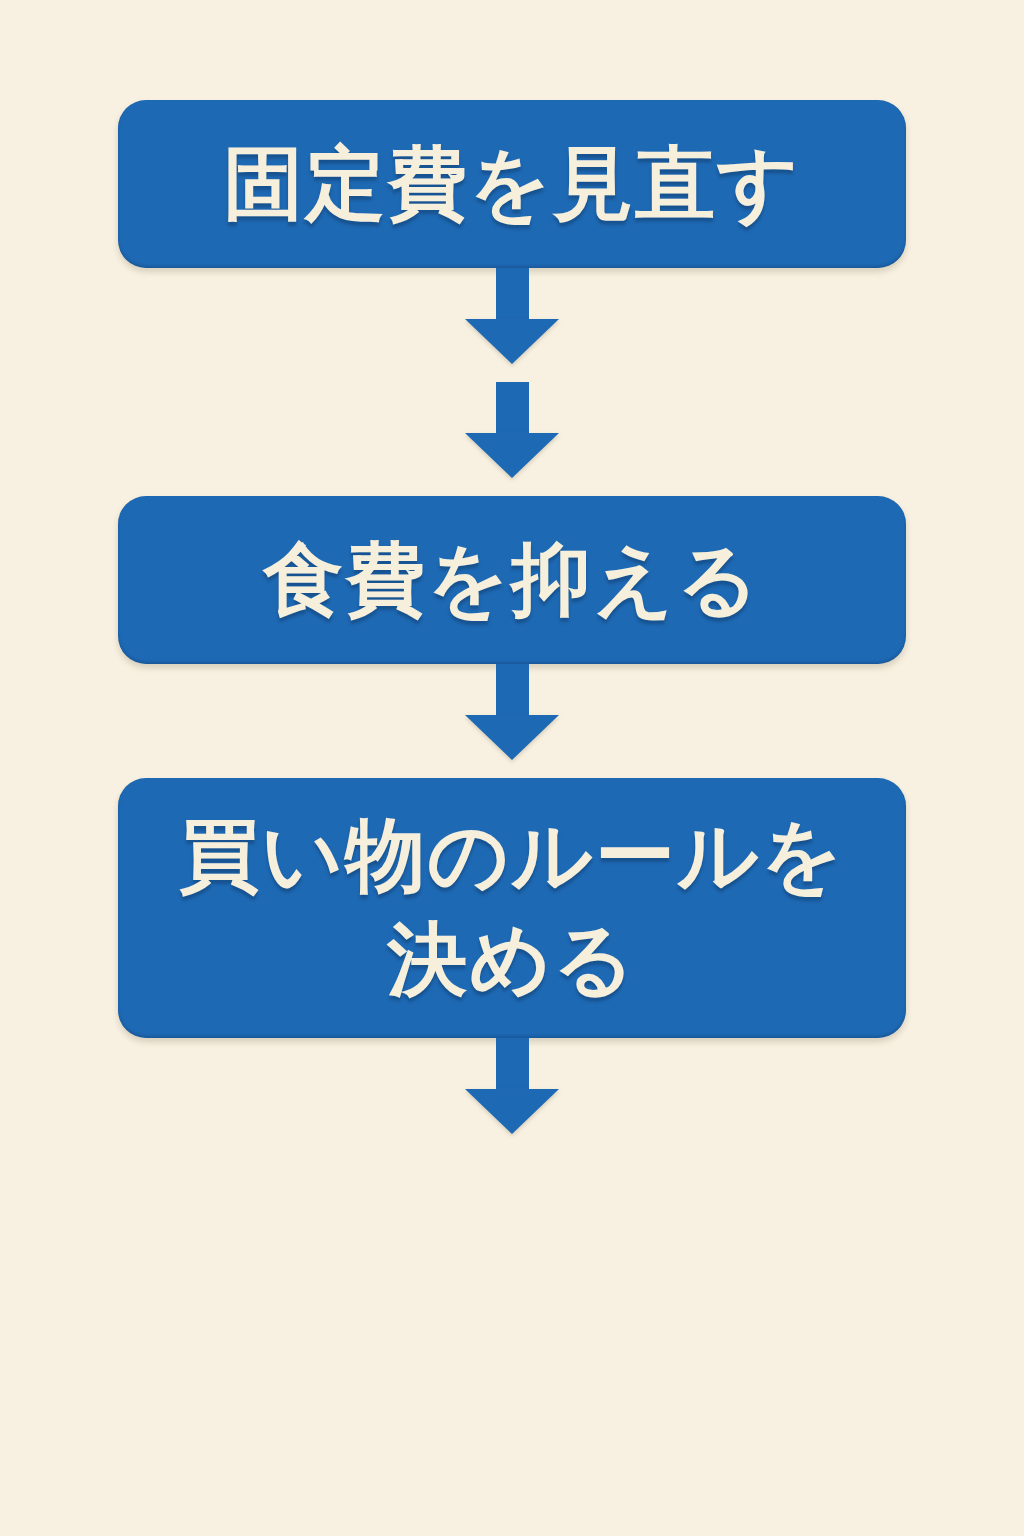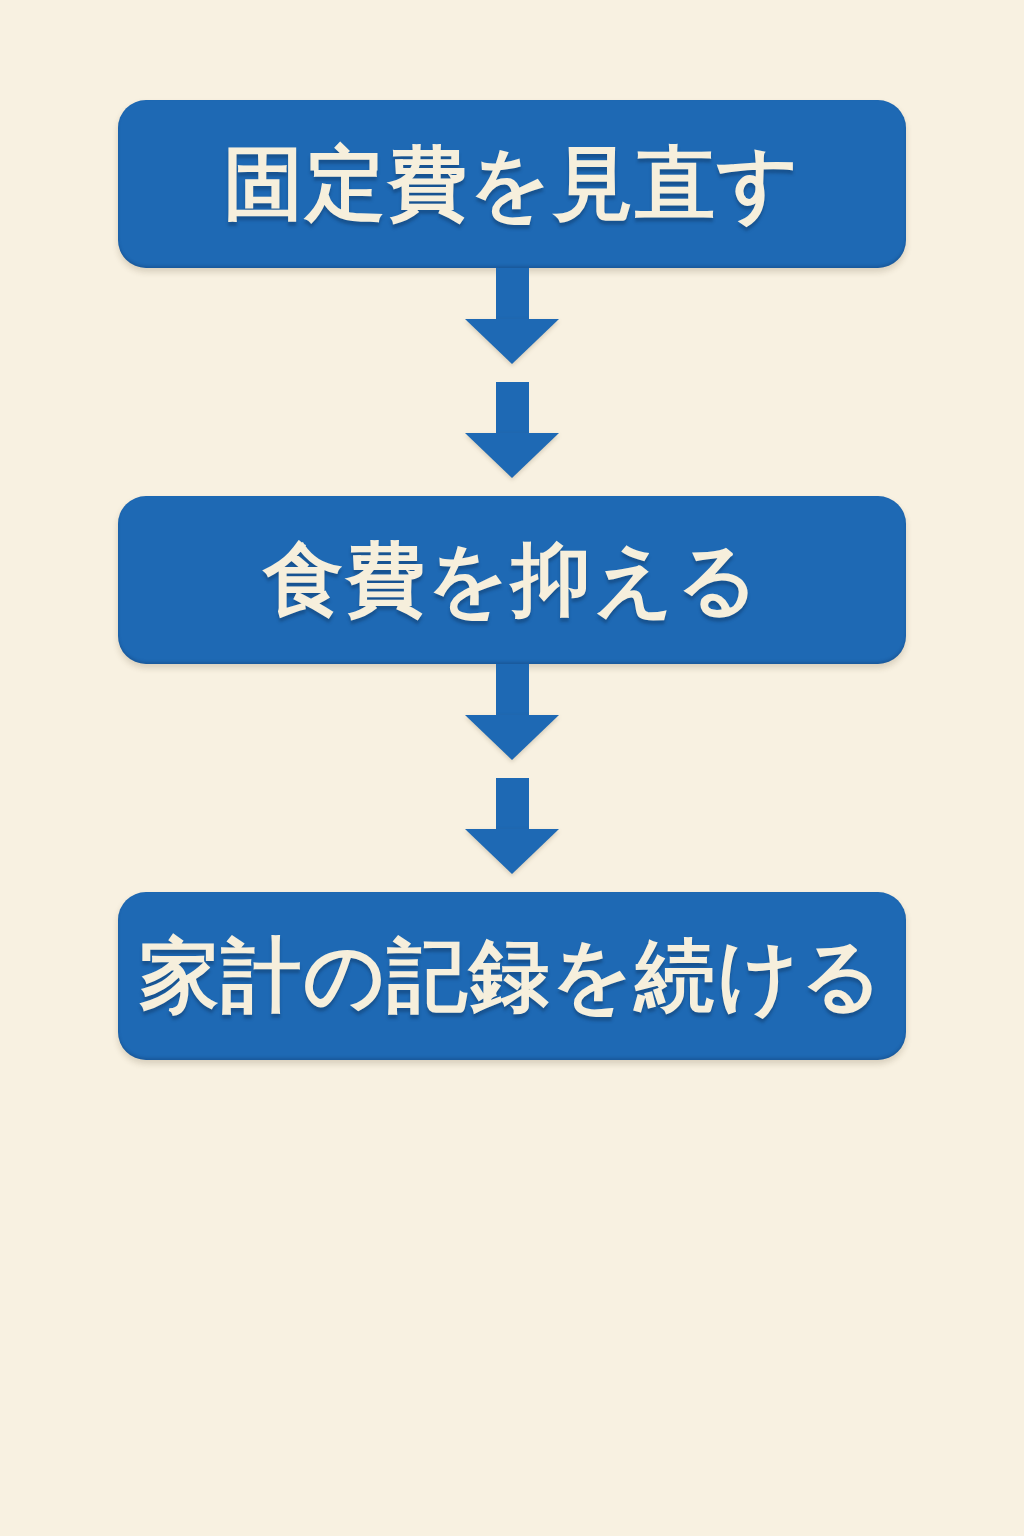--- a/index.html
+++ b/index.html
@@ -86,23 +86,24 @@
 
   <div class="flow-box">
     <span class="label">食費を抑える</span>
   </div>
 
   <div class="flow-arrow">
     <div class="arrow-stem"></div>
     <div class="arrow-head"></div>
   </div>
 
+  <div class="flow-box">
+    <span class="label">買い物のルールを
+決める</span>
+  </div>
 
   <div class="flow-arrow">
     <div class="arrow-stem"></div>
     <div class="arrow-head"></div>
   </div>
 
-  <div class="flow-box">
-    <span class="label">家計の記録を続ける</span>
-  </div>
 
 </div>
 
 </body></html>

